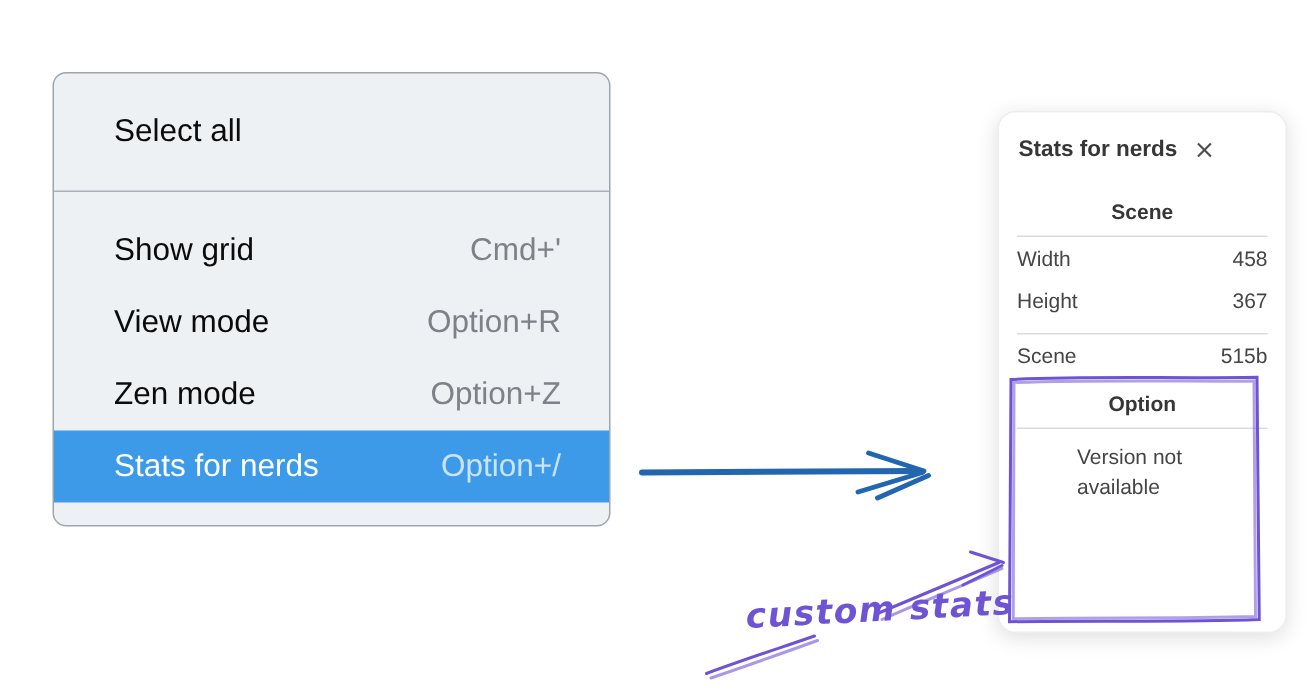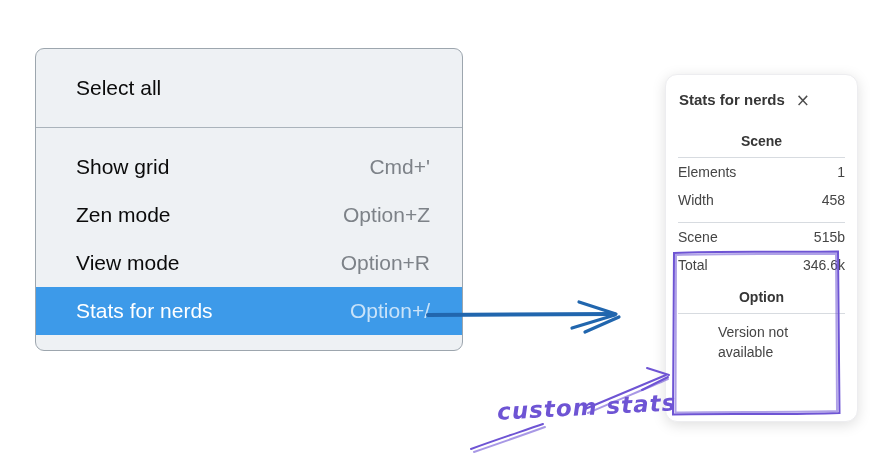--- a/index.html
+++ b/index.html
@@ -16,21 +16,21 @@
     position:relative;
     background:#ffffff;
     font-family:"Liberation Sans", sans-serif;
     overflow:hidden;
   }
 
   
   .context-menu{
     position:absolute;
     left:35px; top:48px;
-    width:428px;
+    width:372px;
     background:var(--menu-bg);
     border:1px solid var(--menu-border);
     border-radius:9px;
     overflow:hidden;
   }
   .menu-group{padding:15px 0;}
   .menu-item{
     height:48px;
     display:flex;
     align-items:center;
@@ -136,26 +136,26 @@
         <div class="menu-label">Select all</div>
       </div>
     </div>
     <div class="menu-divider"></div>
     <div class="menu-group">
       <div class="menu-item">
         <div class="menu-label">Show grid</div>
         <div class="menu-shortcut">Cmd+'</div>
       </div>
       <div class="menu-item">
+        <div class="menu-label">View mode</div>
+        <div class="menu-shortcut">Option+R</div>
+      </div>
+      <div class="menu-item">
         <div class="menu-label">Zen mode</div>
         <div class="menu-shortcut">Option+Z</div>
-      </div>
-      <div class="menu-item">
-        <div class="menu-label">View mode</div>
-        <div class="menu-shortcut">Option+R</div>
       </div>
       <div class="menu-item highlighted">
         <div class="menu-label">Stats for nerds</div>
         <div class="menu-shortcut">Option+/</div>
       </div>
     </div>
   </div>
 
 <svg class="overlay" style="left:422px;top:297px;" width="210" height="40" viewBox="0 0 210 40">
   <path class="blue-stroke" d="M6 18 L192 17"></path>
@@ -167,37 +167,33 @@
 <div class="stats-panel">
   <div class="stats-header">
     <span class="stats-title">Stats for nerds</span>
     <button class="close-button">×</button>
   </div>
   <div>
       <div class="stat-section">
         <div class="stat-heading">Scene</div>
         <div class="stat-rule"></div>
         <div class="stat-row">
-          <span>Elements</span>
-          <span>1</span>
+          <span>Width</span>
+          <span>458</span>
         </div>
         <div class="stat-row">
-          <span>Width</span>
-          <span>458</span>
+          <span>Height</span>
+          <span>367</span>
         </div>
       </div>
       <div class="stat-section">
         <div class="stat-rule"></div>
         <div class="stat-row">
           <span>Scene</span>
           <span>515b</span>
-        </div>
-        <div class="stat-row">
-          <span>Total</span>
-          <span>346.6k</span>
         </div>
       </div>
       <div class="stat-section">
         <div class="stat-heading">Option</div>
         <div class="stat-rule"></div>
         <div class="stat-note">Version not available</div>
       </div>
     </div>
 </div>
 

